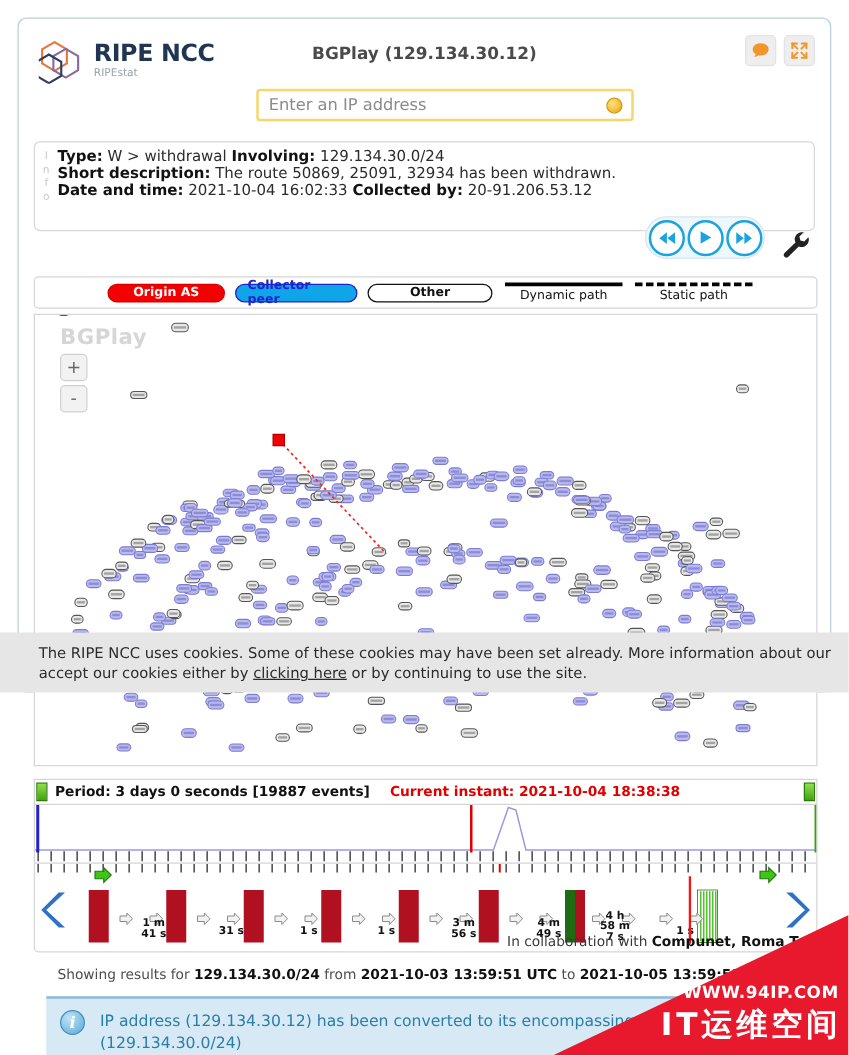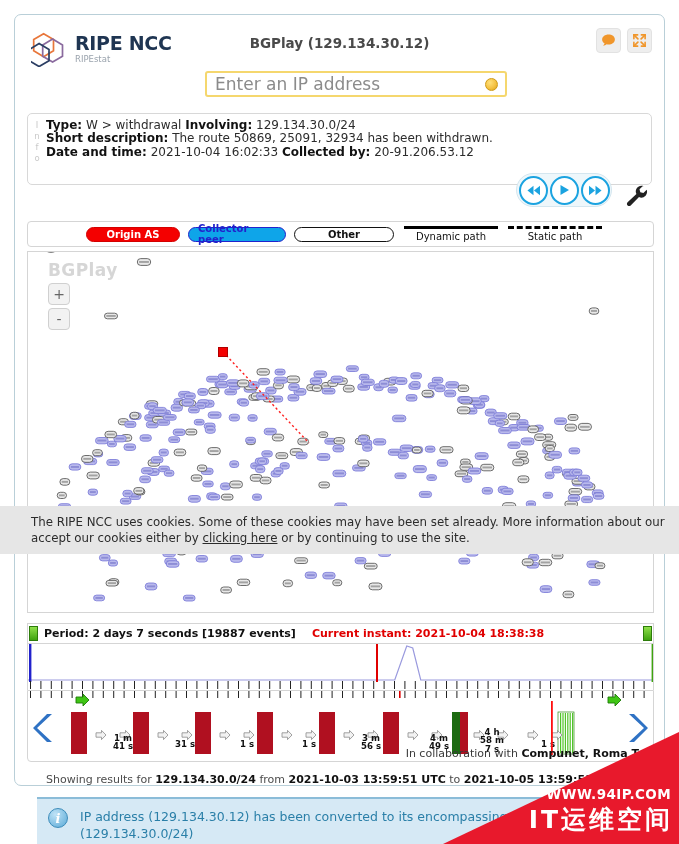--- a/index.html
+++ b/index.html
@@ -12,21 +12,21 @@
   #root {
     position: relative;
     width: 679px; height: 844px;
     background: #ffffff;
   }
 
   
   .app-frame {
     position: absolute;
     left: 14px; top: 14px;
-    width: 651px; height: 772px;
+    width: 651px; height: 540px;
     border: 1px solid #b9cfd8;
     border-radius: 7px;
     background: #ffffff;
   }
 
   
   .header {
     position: relative;
     height: 56px;
   }
@@ -74,21 +74,21 @@
     width: 302px; height: 26px;
     border: 2px solid #f5d76e;
     border-radius: 3px;
     background: #ffffff;
     display: flex; align-items: center;
   }
   .search-box input {
     flex: 1;
     border: none; outline: none;
     font-family: inherit;
-    font-size: 17px;
+    font-size: 13px;
     color: #3b3b3b;
     padding: 0 8px;
     background: transparent;
   }
   .search-box input::placeholder { color: #8b8b8b; }
   .coin-icon {
     width: 13px; height: 13px;
     margin-right: 7px;
     border-radius: 50%;
     background: radial-gradient(circle at 35% 32%, #ffe07a 0%, #f5c242 55%, #d9a017 100%);
@@ -1188,21 +1188,21 @@
           <rect x="111.1" y="9.0" width="9.8" height="1.9" fill="#6a6a6a" opacity="0.55"></rect>
           <rect x="76.5" y="61.2" width="13.0" height="5.6" rx="2.8" fill="#e8e8e8" stroke="#555555" stroke-width="0.85"></rect>
           <rect x="78.3" y="63.0" width="9.4" height="1.9" fill="#6a6a6a" opacity="0.55"></rect>
           <path d="M 195 100 L 281 191" stroke="#ff2020" stroke-width="1.4" stroke-dasharray="2.2 2.6" fill="none"></path>
           <rect x="190.5" y="95.5" width="9" height="9" fill="#f40000" stroke="#b00000" stroke-width="1"></rect>
         </svg>
     </div>
 
     <div class="period-bar">
       <div class="handle-l"></div>
-      <div class="period-txt">Period: 2 days 7 seconds [19887 events]</div>
+      <div class="period-txt">Period: 3 days 0 seconds [19887 events]</div>
       <div class="instant-txt">Current instant: 2021-10-04 18:38:38</div>
       <div class="handle-r"></div>
     </div>
 
     <div class="spark">
       <svg width="627" height="46" id="spark-svg">
           <polyline points="0,36 366.74,36 378.74,2 384.74,4 392.74,36 627,36" fill="none" stroke="#9a9ade" stroke-width="1.2"></polyline>
           <rect x="1" y="0" width="2.4" height="38" fill="#2222cc"></rect>
           <rect x="623.6" y="0" width="2.4" height="38" fill="#3fa310"></rect>
           <rect x="348.0" y="0" width="2" height="38" fill="#e00000"></rect>

